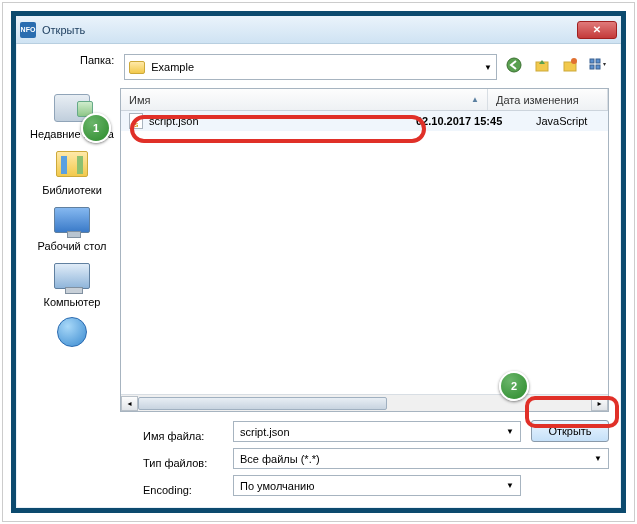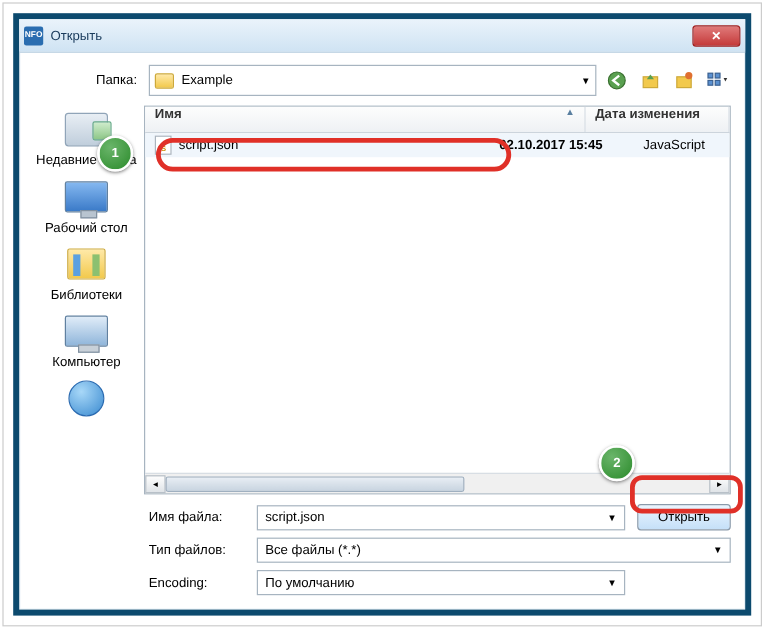--- a/index.html
+++ b/index.html
@@ -9,21 +9,21 @@
 
 .win { border: 5px solid #0c4a6e; background: #fff; width: 100%; height: 100%; display: flex; flex-direction: column; box-shadow: 0 0 0 1px #e8f1f8 inset; }
 
 .titlebar { height: 28px; background: linear-gradient(#eaf3fb,#cfe3f3); display: flex; align-items: center; padding: 0 4px; border-bottom: 1px solid #b8cfe0; }
 .app-icon { width: 16px; height: 16px; background: #2a6db0; color: #fff; font-size: 7px; font-weight: bold; display: flex; align-items: center; justify-content: center; border-radius: 2px; margin-right: 6px; }
 .title { color: #1a3b5c; }
 .close-btn { margin-left: auto; width: 40px; height: 18px; background: linear-gradient(#e07a7a,#c43a3a); border: 1px solid #a02020; border-radius: 3px; color: #fff; display: flex; align-items: center; justify-content: center; font-weight: bold; font-size: 10px; cursor: pointer; }
 
 .body { flex: 1; padding: 10px 12px 12px 12px; display: flex; flex-direction: column; }
 
-.toprow { display: flex; align-items: center; gap: 6px; margin-bottom: 8px; padding-left: 52px; }
+.toprow { display: flex; align-items: flex-start; gap: 6px; margin-bottom: 8px; padding-left: 52px; }
 .toprow label { margin-right: 4px; }
 .folder-sel { flex: 1; height: 22px; border: 1px solid #a7b4c0; background: #fff; display: flex; align-items: center; padding: 12px 4px; }
 .folder-ico { width: 16px; height: 13px; background: linear-gradient(#ffe9a8,#f2c94c); border: 1px solid #cda93a; border-radius: 2px; margin-right: 6px; }
 .dd-arrow { margin-left: auto; font-size: 8px; }
 .tb-ico { width: 22px; height: 22px; display: flex; align-items: center; justify-content: center; cursor: pointer; border-radius: 2px; }
 
 .midrow { flex: 1; display: flex; gap: 4px; min-height: 0; }
 
 .places { width: 88px; display: flex; flex-direction: column; align-items: center; gap: 6px; padding-top: 2px; }
 .place { display: flex; flex-direction: column; align-items: center; gap: 2px; cursor: pointer; text-align: center; line-height: 1.1; }
@@ -34,21 +34,21 @@
 .pi-desktop::after{content:"";position:absolute;left:12px;bottom:-6px;width:12px;height:5px;background:#b8c4d0;border:1px solid #8090a0;}
 .pi-lib { width:32px; height:26px; background:linear-gradient(#ffe9a8,#f2c94c); border:1px solid #cda93a; border-radius:2px; position:relative;}
 .pi-lib::before{content:"";position:absolute;left:4px;top:4px;width:6px;height:18px;background:#5aa0e0;}
 .pi-lib::after{content:"";position:absolute;right:4px;top:4px;width:6px;height:18px;background:#8cc070;}
 .pi-comp { width:36px; height:26px; border:1px solid #6080a0; background: linear-gradient(#e0ecf8,#8fb5da); border-radius:2px; position:relative;}
 .pi-comp::after{content:"";position:absolute;left:10px;bottom:-6px;width:16px;height:5px;background:#c8d0d8;border:1px solid #8090a0;}
 .pi-net { width:30px; height:30px; background: radial-gradient(circle at 35% 30%, #a8d8f8, #3a8ad0); border-radius:50%; border:1px solid #2a6ab0;}
 
 .listwrap { flex:1; display:flex; flex-direction:column; border:1px solid #a7b4c0; background:#fff; min-height:0;}
 .listhead { display:flex; height:22px; background: linear-gradient(#fdfdfd,#eef1f4); border-bottom:1px solid #ccd4dc; }
-.listhead .col { display:flex; align-items:flex-start; padding:0 8px; border-right:1px solid #d8dee4; color:#333; cursor:pointer;font-weight:bold; }
+.listhead .col { display:flex; align-items:center; padding:0 8px; border-right:1px solid #d8dee4; color:#333; cursor:pointer; }
 .col-name { flex: 1; }
 .col-date { width:120px; }
 .col-type { width:80px; border-right:none;}
 .sort-arrow { font-size:8px; color:#5a7fa0; margin-left:auto; }
 
 .listrows { flex:1; overflow:hidden; position:relative; }
 .row { display:flex; height:20px; align-items:center; }
 .row.selected { background:#f0f6fc; }
 .row .c { padding:0 8px; }
 .row .c.name { flex:1; display:flex; align-items:center; gap:6px;}
@@ -56,21 +56,21 @@
 .file-ico::after{content:"JS"; position:absolute; font-size:6px; bottom:0; left:1px; color:#c80; font-weight:bold;}
 .row .c.date { width:120px;font-weight:bold; }
 .row .c.type { width:80px; }
 
 .hscroll { height:17px; background:#f0f0f0; border-top:1px solid #d8dee4; display:flex; align-items:center;}
 .hscroll .arrow { width:17px; height:15px; background:linear-gradient(#fdfdfd,#e0e4e8); border:1px solid #b8c0c8; display:flex;align-items:center;justify-content:center;font-size:8px;cursor:pointer;}
 .hscroll .track { flex:1; height:15px; position:relative;}
 .hscroll .thumb { position:absolute; left:0; width:55%; height:13px; top:1px; background:linear-gradient(#e8eef4,#c8d4e0); border:1px solid #a0b0c0; border-radius:2px;}
 
 .bottom { padding:8px 0 0 96px; display:flex; flex-direction:column; gap:6px;}
-.brow { display:flex; align-items:center; gap:10px;}
+.brow { display:flex; align-items:flex-end; gap:10px;margin-left:19px;}
 .brow label { width:80px;}
 .bsel { flex:1; height:21px; border:1px solid #a7b4c0; background:#fff; display:flex; align-items:center; padding:0 6px;}
 .bsel .dd-arrow { margin-left:auto; font-size:8px;}
 .btn { width:78px; height:22px; border:1px solid #8a9aaa; background:linear-gradient(#fdfdfd,#e2e8ee); border-radius:3px; cursor:pointer; display:flex;align-items:center;justify-content:center;}
 .btn.primary { background:linear-gradient(#eaf5ff,#c5e0f8);}
 
 .annot { position:absolute; }
 .ring1 { border:4px solid #e03028; border-radius:22px; pointer-events:none; }
 .ring2 { border:4px solid #e03028; border-radius:10px; pointer-events:none; }
 .badge { width:30px; height:30px; border-radius:50%; background: radial-gradient(circle at 35% 30%, #6ab56a, #2a8a2a); border:2px solid #fff; box-shadow:0 1px 3px rgba(0,0,0,.5); color:#fff; font-weight:bold; font-size:15px; display:flex;align-items:center;justify-content:center;}
@@ -129,29 +129,29 @@
 
       <div class="places">
         <div class="place">
           <div class="pi">
                 <div class="pi-recent"></div>
               </div>
           <span>Недавние места</span>
         </div>
         <div class="place">
           <div class="pi">
+                <div class="pi-lib"></div>
+              </div>
+          <span>Библиотеки</span>
+        </div>
+        <div class="place">
+          <div class="pi">
                 <div class="pi-desktop"></div>
               </div>
           <span>Рабочий стол</span>
-        </div>
-        <div class="place">
-          <div class="pi">
-                <div class="pi-lib"></div>
-              </div>
-          <span>Библиотеки</span>
         </div>
         <div class="place">
           <div class="pi">
                 <div class="pi-comp"></div>
               </div>
           <span>Компьютер</span>
         </div>
         <div class="place">
           <div class="pi">
                 <div class="pi-net"></div>

